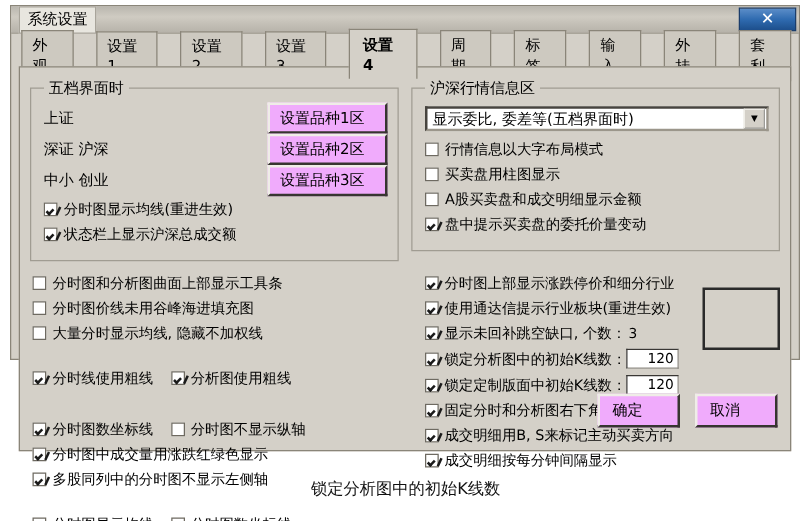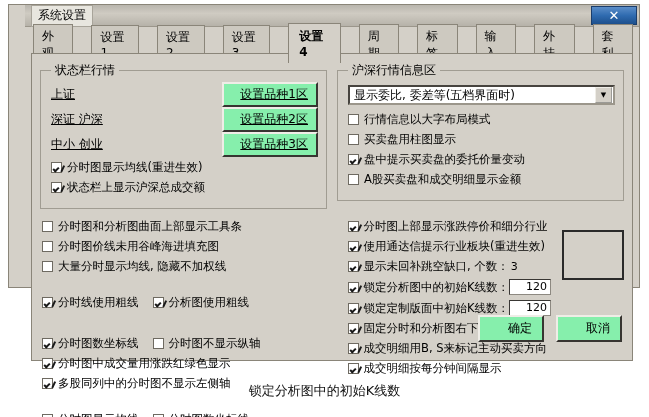--- a/index.html
+++ b/index.html
@@ -14,21 +14,20 @@
     overflow: hidden;
   }
   .window {
     position: absolute;
     left: 8px;
     top: 4px;
     width: 632px;
     height: 284px;
     background: #d4d0c8;
     border: 1px solid #8a8579;
-    padding-left: 16px;
   }
   .titlebar {
     height: 22px;
     background: linear-gradient(to bottom, #b9b6ae 0%, #cfcbc2 40%, #b6b2a9 100%);
     display: flex;
     align-items: center;
     padding: 0 2px 0 6px;
     position: relative;
     border-bottom: 1px solid #9b968b;
   }
@@ -99,34 +98,33 @@
   }
   legend {
     font-size: 12px;
     padding: 0 4px;
   }
   .row {
     display: flex;
     align-items: center;
     margin-bottom: 7px;
     height: 18px;
-    text-decoration: underline;
   }
   .lbl { font-size: 12px; }
   .grow { flex: 1 1 auto; }
   .btn3d {
-    background: #86efac;
+    background: #f0abfc;
     border: 2px outset #efede7;
     border-right-color: #8b877d;
     border-bottom-color: #8b877d;
     font-size: 12px;
     padding: 2px 8px;
     cursor: pointer;
     min-width: 96px;
-    text-align: right;
+    text-align: left;
   }
   .chk {
     display: flex;
     align-items: center;
     font-size: 11.5px;
     margin-bottom: 5px;
     cursor: pointer;
     white-space: nowrap;
   }
   .box {
@@ -251,21 +249,21 @@
     <div class="tab">外挂</div>
     <div class="tab">套利</div>
   </div>
 
   <div class="tabpanel">
 
     <div class="cols">
 
       <div class="col">
         <fieldset>
-          <legend>状态栏行情</legend>
+          <legend>五档界面时</legend>
 
           <div class="row">
             <span class="lbl grow">上证</span>
             <div class="btn3d">设置品种1区</div>
           </div>
           <div class="row">
             <span class="lbl grow">深证 沪深</span>
             <div class="btn3d">设置品种2区</div>
           </div>
           <div class="row">
@@ -296,26 +294,26 @@
 
           <div class="chk">
             <span class="box"></span>
             <span>行情信息以大字布局模式</span>
           </div>
           <div class="chk">
             <span class="box"></span>
             <span>买卖盘用柱图显示</span>
           </div>
           <div class="chk">
-            <span class="box on"></span>
-            <span>盘中提示买卖盘的委托价量变动</span>
-          </div>
-          <div class="chk">
             <span class="box"></span>
             <span>A股买卖盘和成交明细显示金额</span>
+          </div>
+          <div class="chk">
+            <span class="box on"></span>
+            <span>盘中提示买卖盘的委托价量变动</span>
           </div>
         </fieldset>
       </div>
     </div>
 
     <div class="lowerpanel">
       <div class="col">
         <div class="chk">
           <span class="box"></span>
           <span>分时图和分析图曲面上部显示工具条</span>

